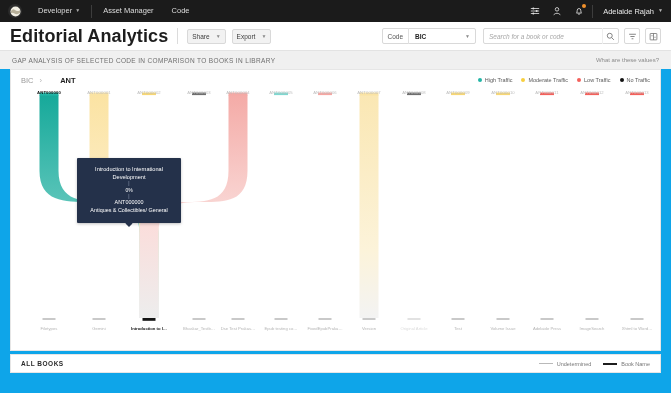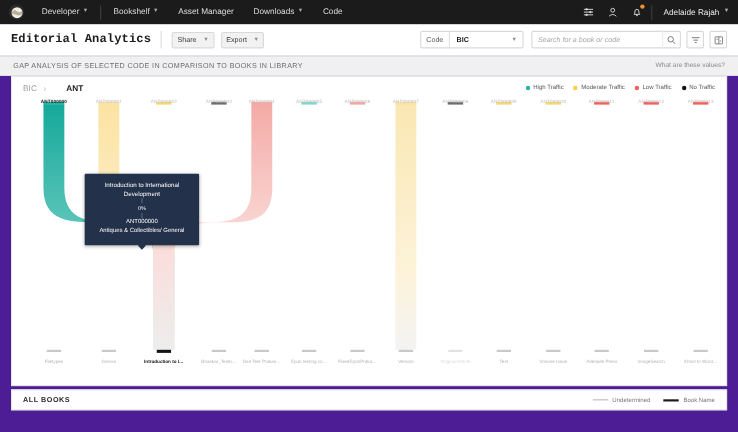--- a/index.html
+++ b/index.html
@@ -2,21 +2,21 @@
 <html><head>
 <meta charset="utf-8">
 <style>
   * { box-sizing: border-box; margin: 0; padding: 0; }
   html, body {
     width: 671px; height: 393px;
     background: #ffffff;
     font-family: "Liberation Sans", sans-serif;
     overflow: hidden;
   }
-  .app { position: relative; width: 671px; height: 393px; background: #4c1d95; }
+  .app { position: relative; width: 671px; height: 393px; background: #0ea5e9; }
 
   
   .topnav {
     height: 22px; background: #1b1b1b; display: flex; align-items: center;
     padding: 0 8px; color: #e6e6e6; font-size: 7.5px;
   }
   .logo-badge {
     width: 14px; height: 14px; border-radius: 50%;
     background: #2b2b2b; display: flex; align-items: center; justify-content: center;
     margin-right: 7px;
@@ -36,21 +36,21 @@
     position: absolute; top: 4px; right: 4px; width: 4px; height: 4px;
     border-radius: 50%; background: #f0902b;
   }
   .user-name { font-size: 7.5px; color: #e8e8e8; padding-left: 8px; display: flex; align-items: center; gap: 4px; cursor: pointer; }
 
   
   .toolbar {
     height: 29px; background: #ffffff; display: flex; align-items: center;
     padding: 0 10px; border-bottom: 1px solid #e3e3e3;
   }
-  .page-title { font-size: 11px; font-weight: bold; color: #1d1d1d; letter-spacing: .1px; font-family: Liberation Mono, monospace; }
+  .page-title { font-size: 18px; font-weight: bold; color: #1d1d1d; letter-spacing: .1px; }
   .vdiv { width: 1px; height: 16px; background: #dcdcdc; margin: 0 9px; }
   .btn-drop {
     display: flex; align-items: center; justify-content: space-between; gap: 6px;
     height: 15px; min-width: 38px; padding: 0 4px;
     background: #f2f2f2; border: 1px solid #d9d9d9; border-radius: 2px;
     font-size: 6.5px; color: #3c3c3c; cursor: pointer; margin-right: 6px;
   }
   .btn-drop .cv { font-size: 5px; color: #8a8a8a; }
   .toolbar-spacer { flex: 1; }
 
@@ -149,29 +149,21 @@
         <circle cx="5.5" cy="5.5" r="5" fill="#f2efe4"></circle>
         <path d="M1 5 Q3 2 5 4 Q7 6 10 4.2 L10 7 Q7 9 4.5 7.5 Q2.5 6.3 1 7 Z" fill="#b7b09a"></path>
       </svg>
     </div>
     <div class="nav-item">
       <span>Developer</span>
       <span class="caret">▼</span>
     </div>
     <div class="nav-sep"></div>
     <div class="nav-item">
-      <span>Bookshelf</span>
-      <span class="caret">▼</span>
-    </div>
-    <div class="nav-item">
       <span>Asset Manager</span>
-    </div>
-    <div class="nav-item">
-      <span>Downloads</span>
-      <span class="caret">▼</span>
     </div>
     <div class="nav-item">
       <span>Code</span>
     </div>
     <div class="topnav-spacer"></div>
 
     <div class="topicon">
       <svg width="10" height="10" viewBox="0 0 12 12" stroke="#e0e0e0" stroke-width="1" fill="none">
         <line x1="1" y1="3" x2="11" y2="3"></line>
           <line x1="1" y1="6" x2="11" y2="6"></line>

